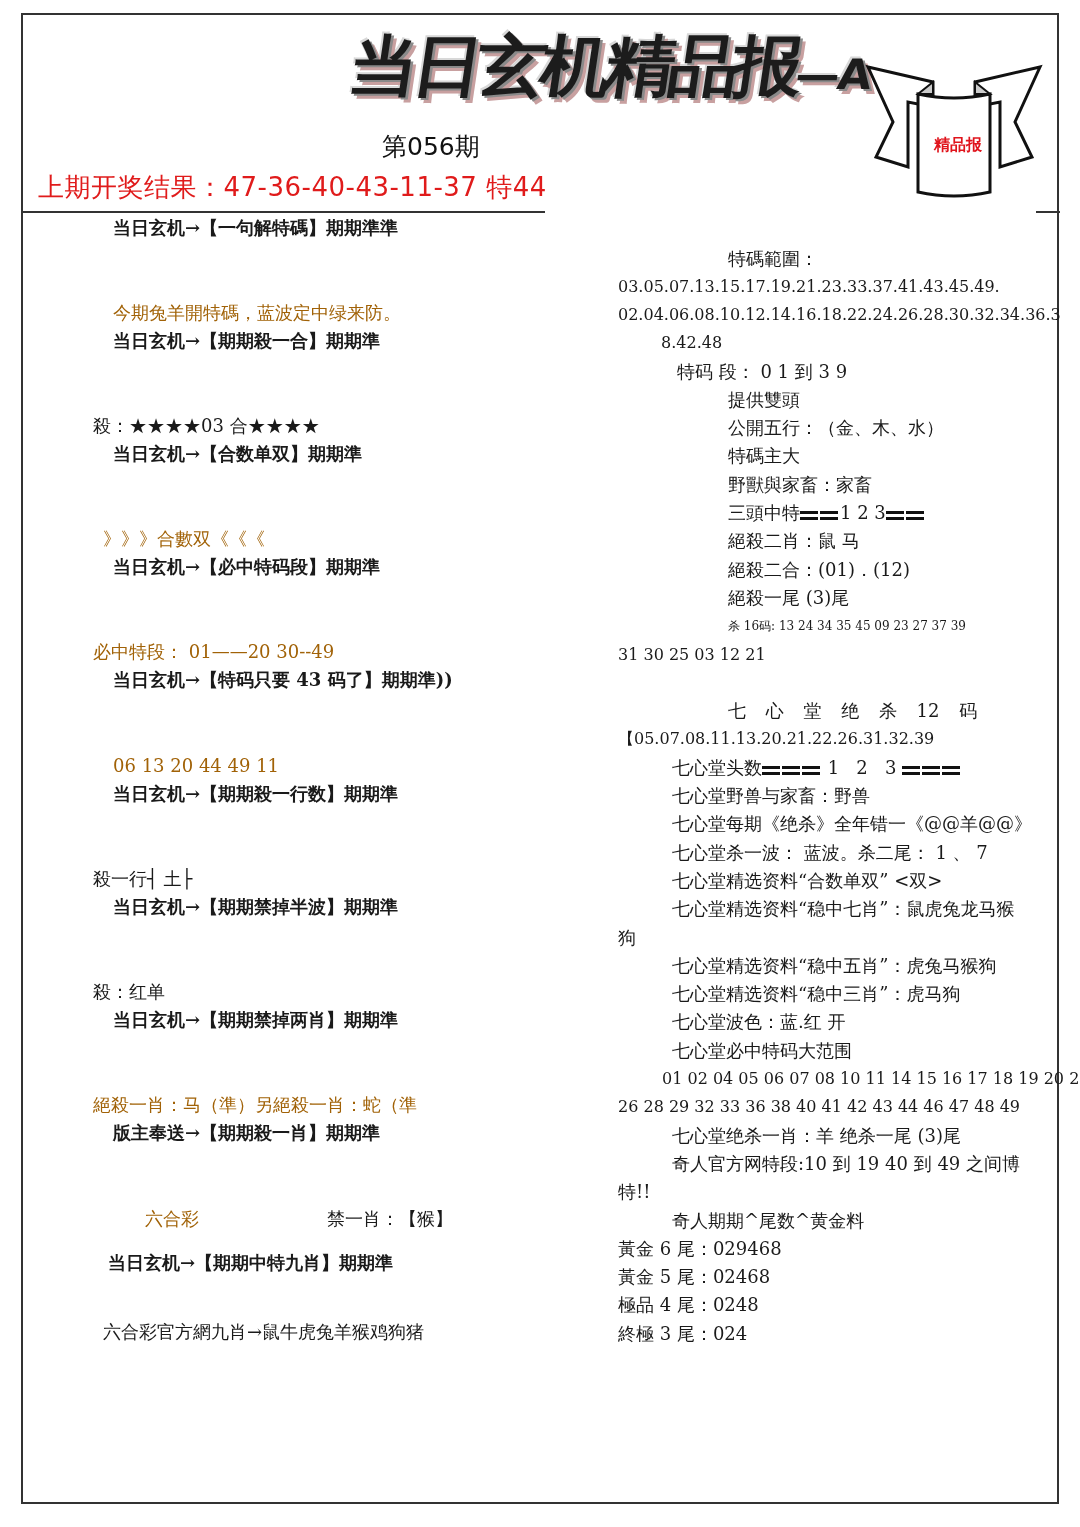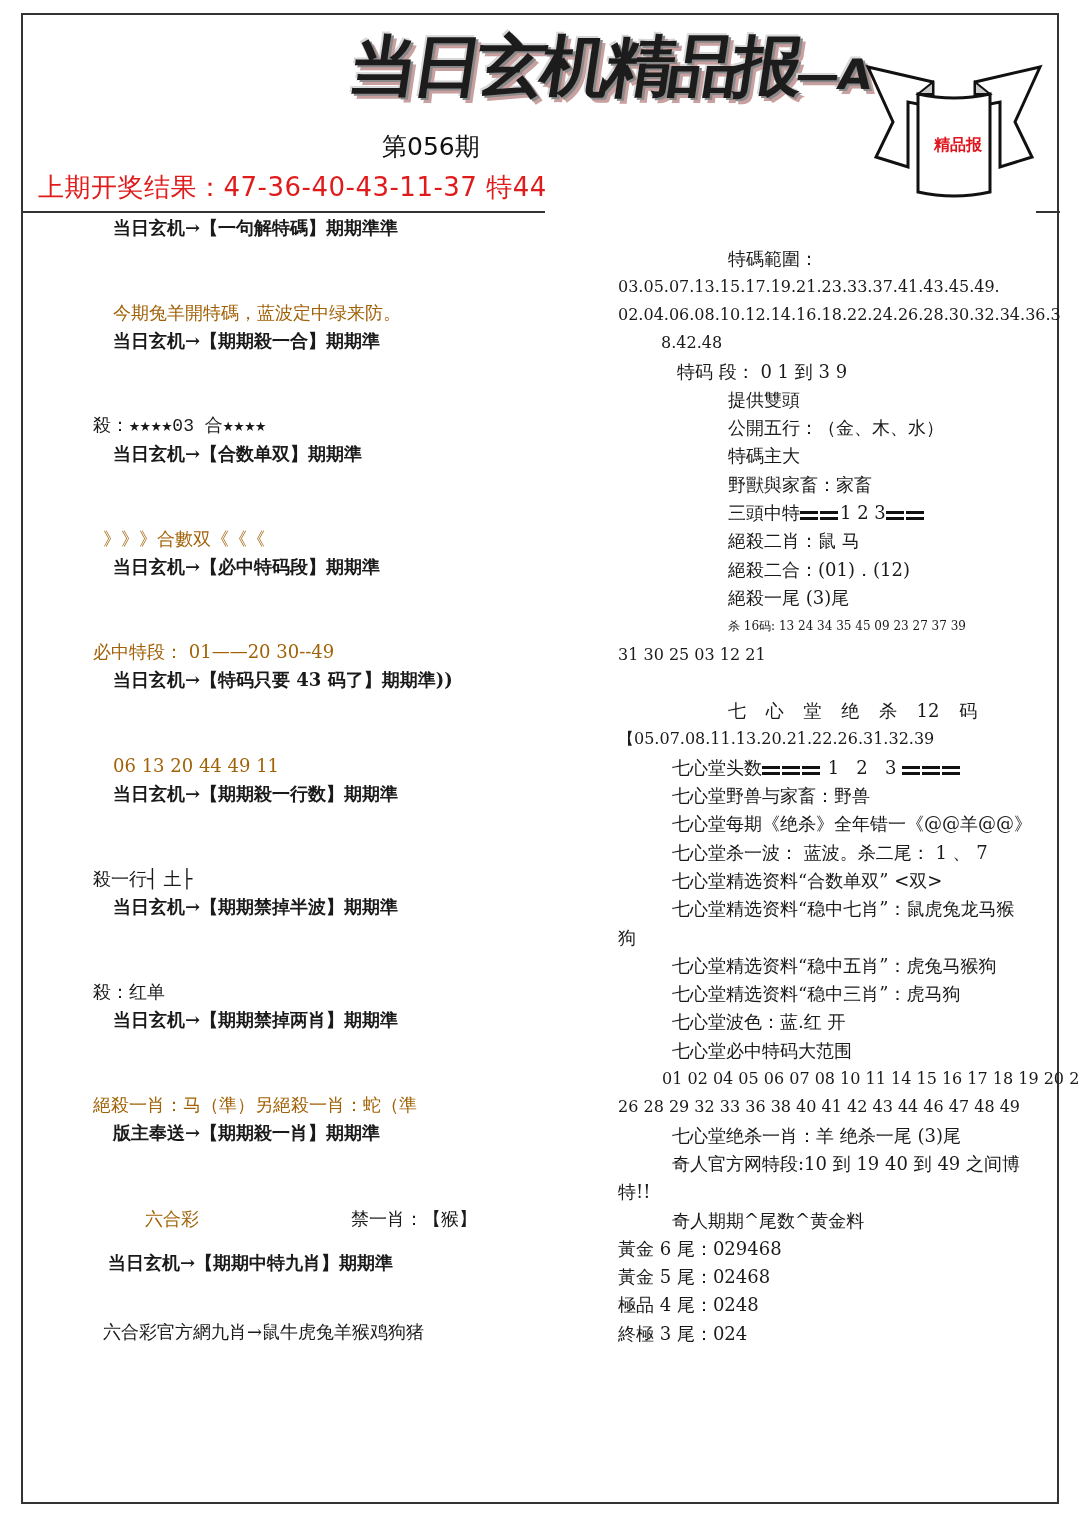--- a/index.html
+++ b/index.html
@@ -50,36 +50,36 @@
 
 <div class="issue">第056期</div>
 <div class="result">上期开奖结果：47-36-40-43-11-37 特44</div>
 <div class="hline"></div>
 <div class="hline2"></div>
 
 <div>
   <div class="txt b" style="left:113px;top:217px;">当日玄机→【一句解特碼】期期準準</div>
   <div class="txt gray" style="left:113px;top:302px;">今期兔羊開特碼，蓝波定中绿来防。</div>
   <div class="txt b" style="left:113px;top:330px;">当日玄机→【期期殺一合】期期準</div>
-  <div class="txt" style="left:93px;top:415px;font-family:Liberation Mono, monospace;">殺：★★★★03 合★★★★</div>
+  <div class="txt" style="left:93px;top:415px;">殺：★★★★03 合★★★★</div>
   <div class="txt b" style="left:113px;top:443px;">当日玄机→【合数单双】期期準</div>
   <div class="txt gray" style="left:103px;top:528px;">》》》合數双《《《</div>
   <div class="txt b" style="left:113px;top:556px;">当日玄机→【必中特码段】期期準</div>
   <div class="txt gray" style="left:93px;top:641px;">必中特段：  01——20 30--49</div>
   <div class="txt b" style="left:113px;top:669px;">当日玄机→【特码只要 43 码了】期期準))</div>
   <div class="txt gray" style="left:113px;top:755px;">06  13  20  44  49  11</div>
   <div class="txt b" style="left:113px;top:783px;">当日玄机→【期期殺一行数】期期準</div>
   <div class="txt" style="left:93px;top:868px;">殺一行┤ 土├</div>
   <div class="txt b" style="left:113px;top:896px;">当日玄机→【期期禁掉半波】期期準</div>
   <div class="txt" style="left:93px;top:981px;">殺：红单</div>
   <div class="txt b" style="left:113px;top:1009px;">当日玄机→【期期禁掉两肖】期期準</div>
   <div class="txt gray" style="left:93px;top:1094px;">絕殺一肖：马（準）另絕殺一肖：蛇（準</div>
   <div class="txt b" style="left:113px;top:1122px;">版主奉送→【期期殺一肖】期期準</div>
   <div class="txt gray" style="left:145px;top:1208px;">六合彩</div>
-  <div class="txt" style="left:327px;top:1208px;margin-left:24px;">禁一肖：【猴】</div>
+  <div class="txt" style="left:327px;top:1208px;">禁一肖：【猴】</div>
   <div class="txt b" style="left:108px;top:1252px;">当日玄机→【期期中特九肖】期期準</div>
   <div class="txt" style="left:103px;top:1321px;">六合彩官方網九肖→鼠牛虎兔羊猴鸡狗猪</div>
 </div>
 
 <div>
   <div class="txt" style="left:728px;top:248px;">特碼範圍：</div>
   <div class="txt" style="left:618px;top:276px;font-size:16px;">03.05.07.13.15.17.19.21.23.33.37.41.43.45.49.</div>
   <div class="txt" style="left:618px;top:304px;font-size:16px;">02.04.06.08.10.12.14.16.18.22.24.26.28.30.32.34.36.3</div>
   <div class="txt" style="left:618px;top:332px;font-size:16px;margin-left:43px;">8.42.48</div>
   <div class="txt" style="left:677px;top:361px;">特码 段： 0 1 到 3 9</div>

